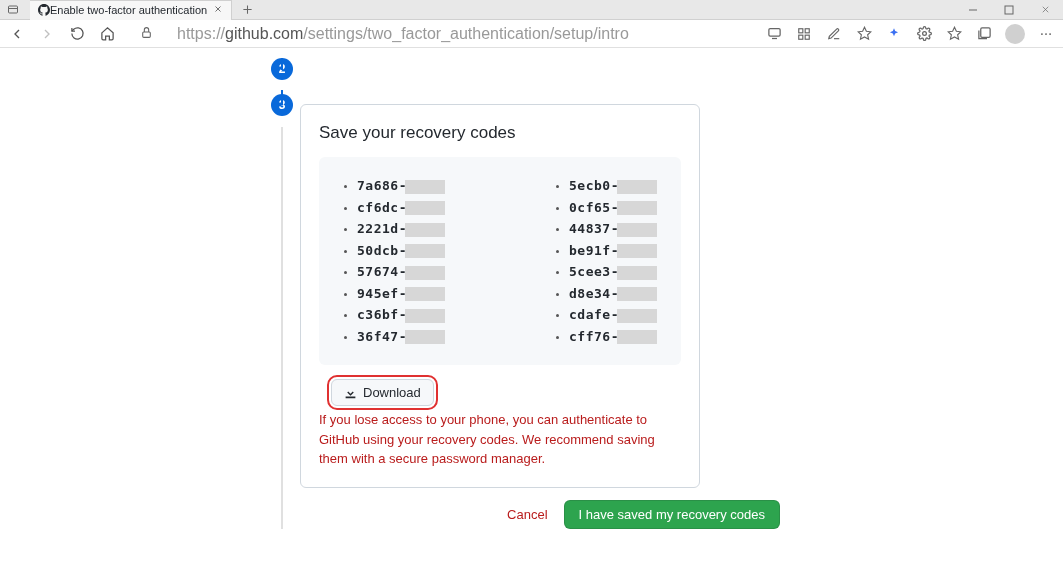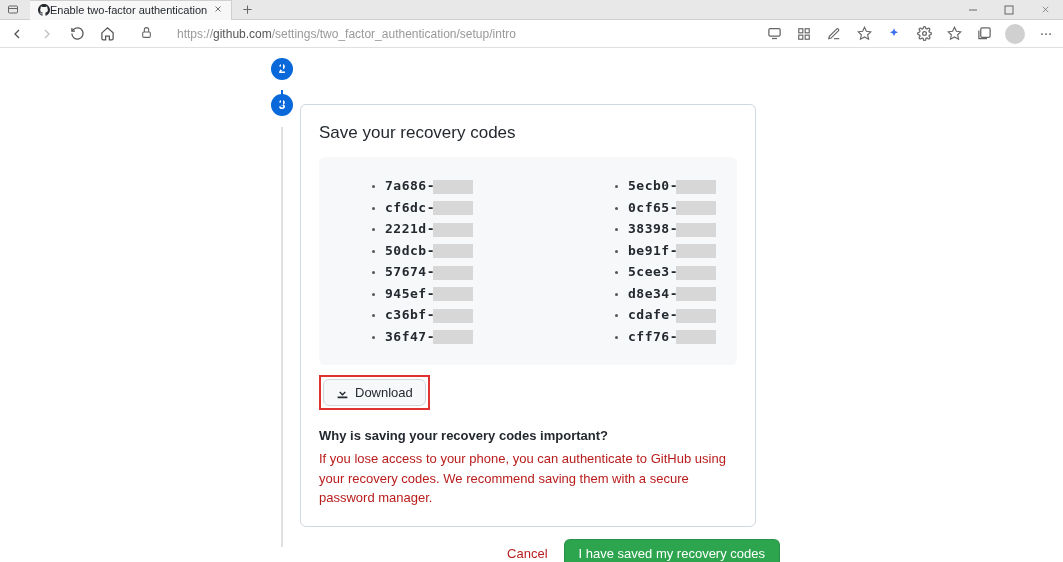--- a/index.html
+++ b/index.html
@@ -47,21 +47,21 @@
       align-items: center;
       padding: 0 8px;
       gap: 12px;
       border-bottom: 1px solid #e0e0e0;
       background: #fff;
     }
     .tb-btn { cursor:pointer; color:#555; width: 18px; height:18px; display:flex; align-items:center; justify-content:center; }
     .tb-btn.disabled { color: #c0c0c0; cursor:default; }
     .addr { display:flex; align-items:center; gap:6px; margin-left: 12px; flex: 0 0 auto; }
     .addr .lock { color:#666; }
-    .addr .url { color:#999; font-size:12px;padding-left:18px; }
+    .addr .url { color:#999; font-size:16px;padding-left:18px; }
     .addr .bold { color:#555; font-weight:400; }
     .toolbar-right { margin-left:auto; display:flex; gap:12px; align-items:center; color:#666; }
     .tr-icon { cursor:pointer; width:18px; height:18px; display:flex; align-items:center; justify-content:center; }
     .arc-icon svg { color:#3b70f2; }
     .avatar { width:20px; height:20px; border-radius:50%; background:#d0d0d0; }
     
     .page { position: relative; }
     
     .vline {
       position: absolute;
@@ -73,21 +73,21 @@
     }
     .step-row { display:flex; align-items:center; margin-left: 271px; }
     .step-badge { width:22px; height:22px; border-radius:50%; display:flex; align-items:center; justify-content:center; font-size:12px; font-weight:600; }
     .step-badge.blue { background:#0969da; color:#fff; }
     .step-title { font-size:18px; margin-left: 14px; font-weight:400; }
     .step-title.big { font-size:18px; font-weight:400; }
     .vline3 { position:absolute; left:281px; top: 66px; width:2px; height:460px; background:#e0e0e0; }
 
     .card {
       margin-left: 300px;
-      width: 456px;
+      width: 400px;
       border: 1px solid #d0d7de;
       border-radius: 6px;
       padding: 18px 18px 18px 18px;
       background: #fff;
     }
     .card h3 { font-size: 17px; font-weight:400; margin-bottom: 14px; }
     .codes-box {
       background: #f6f8fa;
       border-radius: 6px;
       padding: 18px 18px 18px 18px;
@@ -96,37 +96,37 @@
     }
     .codes-cols { display:flex; gap: 110px; }
     .codes-cols ul { list-style-type: disc; padding-left: 0; margin-left: 14px; }
     .codes-cols li {
       font-family: ui-monospace, SFMono-Regular, Menlo, Consolas, monospace;
       font-size: 13px;
       font-weight: 600;
       letter-spacing: 0.5px;
       padding: 3px 0;
       white-space: nowrap;
-      margin-left: 31px;
     }
     .codes-cols li::marker { color:#555; font-size:10px; }
     .redact { display:inline-block; background:#d7d7d7; width:40px; height:14px; vertical-align:middle; margin-left:-2px; }
 
     .download-wrap { margin-top: 10px; }
     .download-btn {
       display:inline-flex; align-items:center; gap:6px;
       border: 1px solid #d0d7de; border-radius:6px;
       padding: 5px 12px; font-size:13px; cursor:pointer;
       background:#f6f8fa;
     }
     .download-hilite {
       display:inline-block;
       border: 2px solid #e03131;
-      border-radius: 0;
+      border-radius: 10px;
       padding: 2px;
+      margin-left: 8px;
     }
     .para-title { font-size:13px; font-weight:600; margin-top:18px; margin-bottom:6px; }
     .para { font-size:13px; color:#b91c1c; line-height:1.5; }
 
     .actions {
       margin-left: 300px;
       width: 480px;
       margin-top: 12px;
       display:flex;
       justify-content:flex-end;
@@ -307,40 +307,39 @@
             <li><span>2221d-</span><span class="redact"></span></li>
             <li><span>50dcb-</span><span class="redact"></span></li>
             <li><span>57674-</span><span class="redact"></span></li>
             <li><span>945ef-</span><span class="redact"></span></li>
             <li><span>c36bf-</span><span class="redact"></span></li>
             <li><span>36f47-</span><span class="redact"></span></li>
           </ul>
         <ul id="codes-right">
             <li><span>5ecb0-</span><span class="redact"></span></li>
             <li><span>0cf65-</span><span class="redact"></span></li>
-            <li><span>38398-</span><span class="redact"></span></li>
+            <li><span>44837-</span><span class="redact"></span></li>
             <li><span>be91f-</span><span class="redact"></span></li>
             <li><span>5cee3-</span><span class="redact"></span></li>
             <li><span>d8e34-</span><span class="redact"></span></li>
             <li><span>cdafe-</span><span class="redact"></span></li>
             <li><span>cff76-</span><span class="redact"></span></li>
           </ul>
       </div>
     </div>
     <div class="download-wrap">
       <span class="download-hilite">
         <span class="download-btn">
           <svg width="13" height="13" viewBox="0 0 16 16" fill="#24292f">
               <path d="M8 1v8.6L5.2 6.8 4 8l4 4 4-4-1.2-1.2L8 9.6V1zM2 13h12v2H2z"></path>
             </svg>
           <span>Download</span>
         </span>
       </span>
     </div>
-    <div class="para-title">Why is saving your recovery codes important?</div>
     <div class="para">If you lose access to your phone, you can authenticate to GitHub using your recovery codes. We recommend saving them with a secure password manager.</div>
   </div>
 
   <div class="actions">
     <span class="link-btn">Cancel</span>
     <span class="primary-btn">I have saved my recovery codes</span>
   </div>
 
 </div>
 

